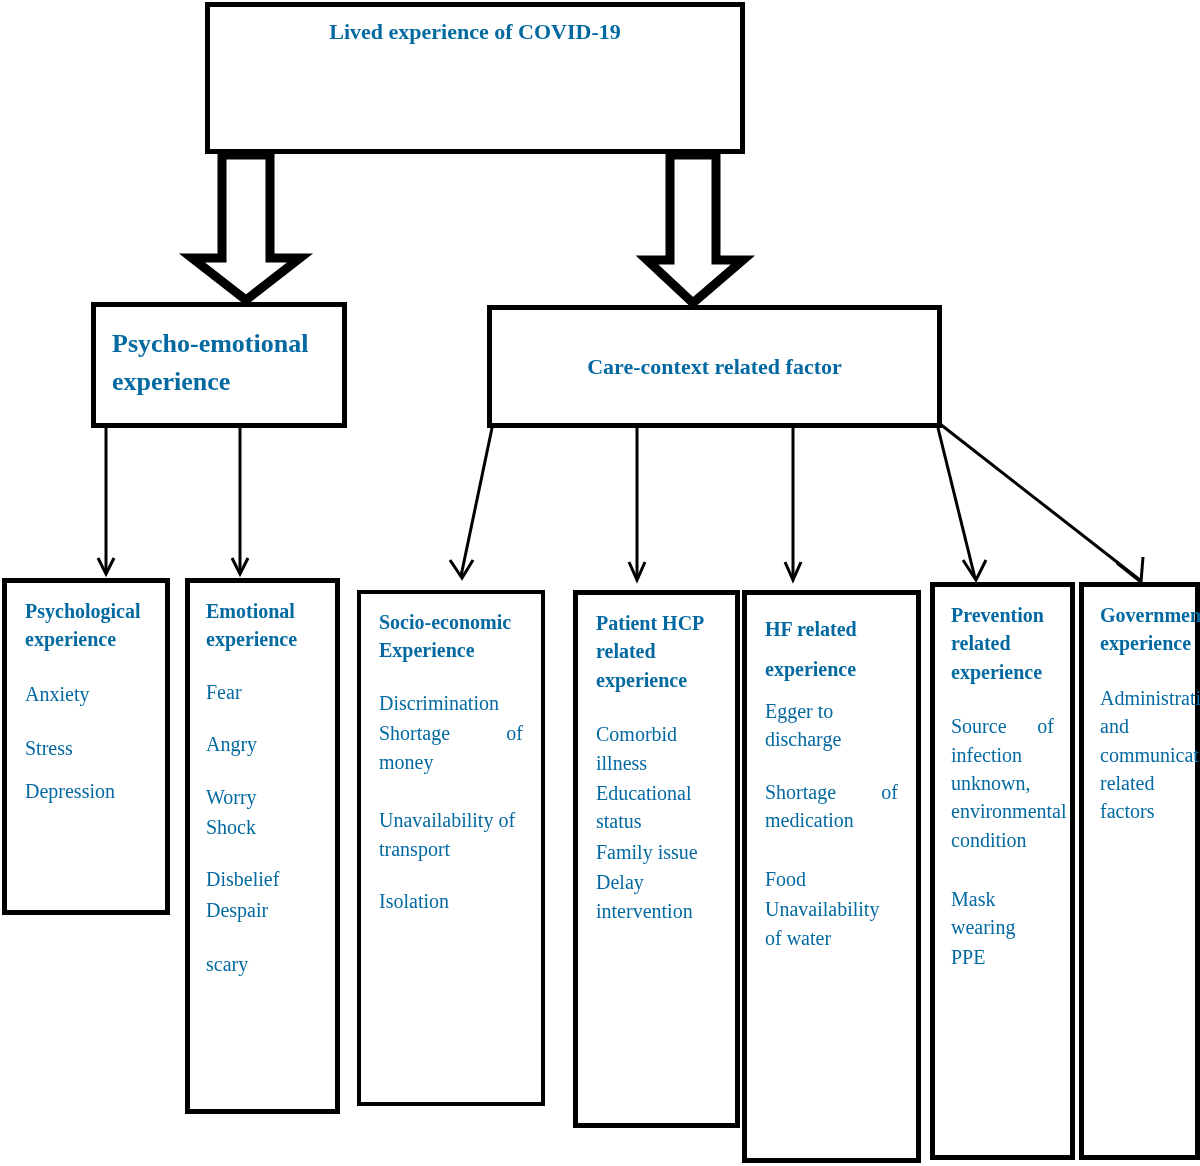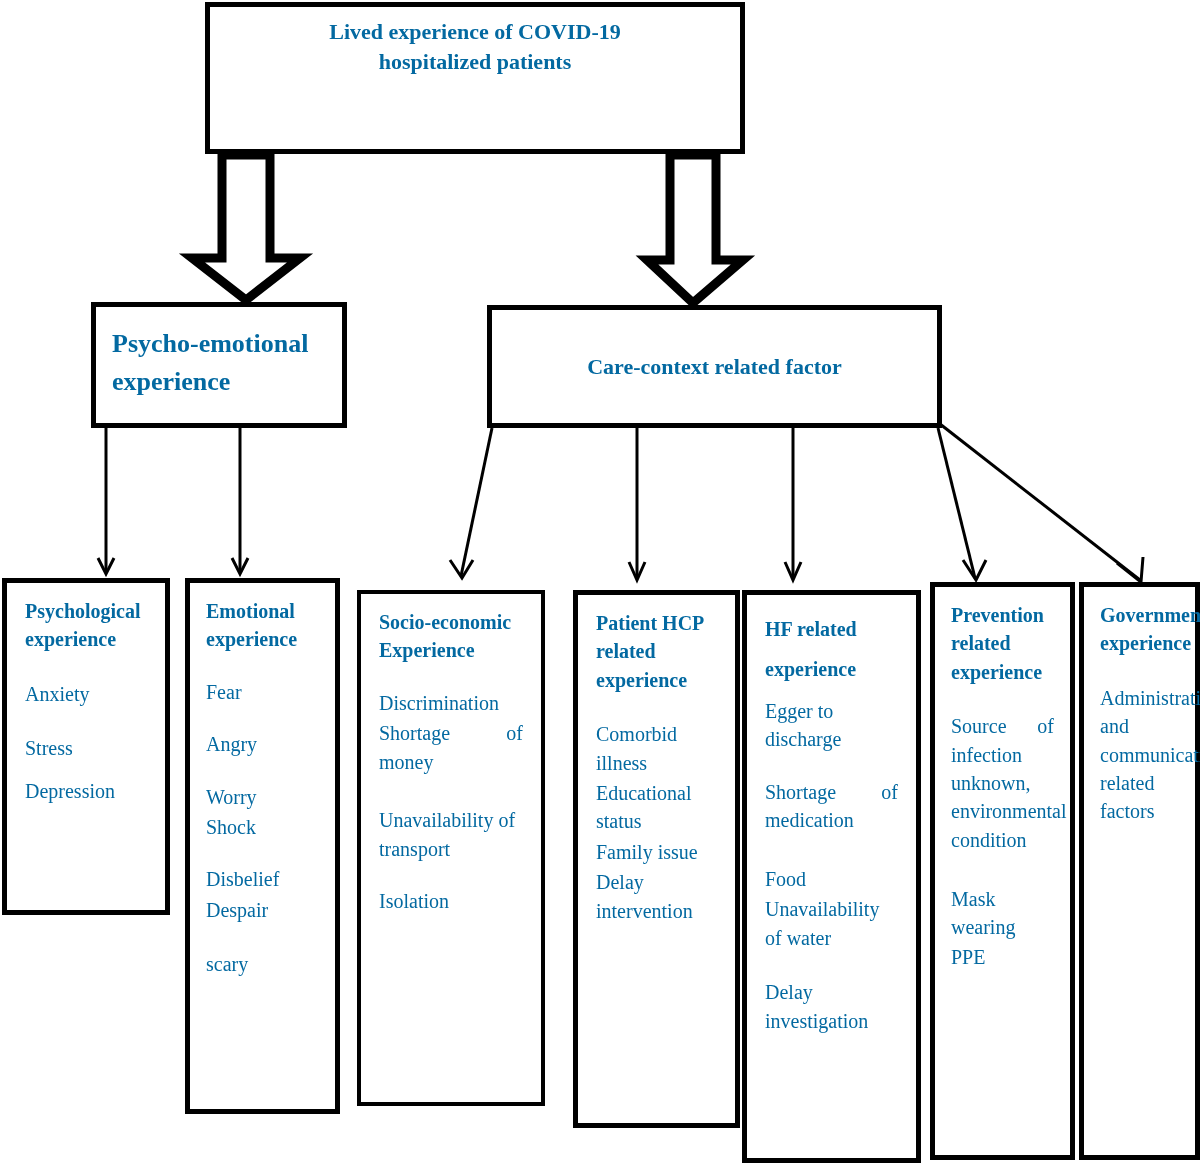--- a/index.html
+++ b/index.html
@@ -105,21 +105,20 @@
       <path d="M629,562 L637,580 L645,562"></path>
       <path d="M785,562 L793,580 L801,562"></path>
       <path d="M963,560 L976,580 L986,560"></path>
       <path d="M1117,563 L1141,582 L1143,557"></path>
     </g>
   </svg>
 
   <div class="node" style="left:205px; top:2px; width:540px; height:152px;">
     <div class="inner title-center">
       <div>Lived experience of COVID-19</div>
-      <div>hospitalized patients</div>
     </div>
   </div>
 
   <div class="node" style="left:91px; top:302px; width:256px; height:126px;">
     <div class="inner title-left" style="padding:18px 16px;">Psycho-emotional experience</div>
   </div>
 
   <div class="node" style="left:487px; top:305px; width:455px; height:123px;">
     <div class="inner title-center" style="display:flex; align-items:center; justify-content:center;text-align:right;">Care-context related factor</div>
   </div>
@@ -175,21 +174,20 @@
   </div>
 
   <div class="node" style="left:742px; top:590px; width:179px; height:573px;">
     <div class="inner" style="padding:14px 18px;">
       <div class="leaf-title spaced" style="margin-bottom:8px;">HF related experience</div>
       <ul class="leaf-list">
         <li style="margin-bottom:24px;">Egger to discharge</li>
         <li class="just tight">Shortage of medication</li>
         <li class="tight">Food</li>
         <li style="margin-bottom:26px;">Unavailability of water</li>
-        <li>Delay investigation</li>
       </ul>
     </div>
   </div>
 
   <div class="node" style="left:930px; top:582px; width:145px; height:578px;">
     <div class="inner" style="padding:14px 16px;border-radius:25px;">
       <div class="leaf-title" style="margin-bottom:26px;">Prevention related experience</div>
       <ul class="leaf-list">
         <li class="just tight">Source of infection unknown, environmental condition</li>
         <li class="tight">Mask wearing</li>

